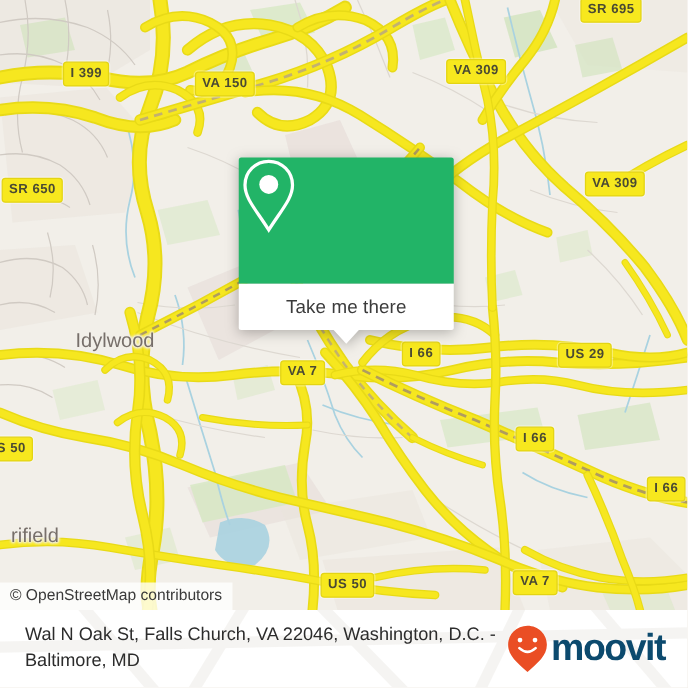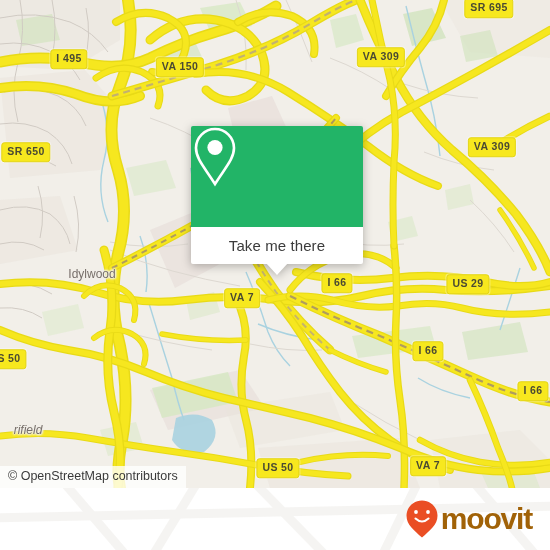--- a/index.html
+++ b/index.html
@@ -29,21 +29,21 @@
     white-space:nowrap;
     transform:translate(-50%,-50%);
     box-shadow:0 0 0 1px rgba(255,255,255,.35);
   }
 
   
   .place{
     position:absolute;
     transform:translate(-50%,-50%);
     color:#776f6a;
-    font-size:12px;
+    font-size:16px;
     font-weight:400;
     text-align:right;
     line-height:1.05;
     white-space:pre-line;
     text-shadow:
       0 0 3px #f2efe9, 0 0 3px #f2efe9,
       1px 0 2px #f2efe9, -1px 0 2px #f2efe9,
       0 1px 2px #f2efe9, 0 -1px 2px #f2efe9;
   }
 
@@ -117,21 +117,21 @@
     line-height:1.42;
     max-width:400px;
   }
   #logo{
     position:relative;
     flex:0 0 auto;
     display:flex;align-items:center;gap:2px;
     margin-left:auto;margin-right:4px;
   }
   #logo-word{
-    color:#a16207;
+    color:#0c4a6e;
     font-size:30px;
     font-weight:bold;
     letter-spacing:-1.2px;
     line-height:1;
   }
 </style>
 </head>
 <body>
 
 <div id="app">
@@ -366,35 +366,35 @@
         <path class="mjc" d="M330 350 Q358 364 386 372" stroke-width="5.5"></path>
         <path class="mj" d="M330 350 Q358 364 386 372" stroke-width="3.8"></path>
         <path class="mjc" d="M500 210 Q520 238 534 268" stroke-width="5.5"></path>
         <path class="mj" d="M500 210 Q520 238 534 268" stroke-width="3.8"></path>
       </g>
 
     </svg>
 
     <div class="shield" style="left:489px;top:8px;">SR 695</div>
     <div class="shield" style="left:381px;top:57px;">VA 309</div>
-    <div class="shield" style="left:69px;top:59px;">I 495</div>
+    <div class="shield" style="left:69px;top:59px;">I 399</div>
     <div class="shield" style="left:180px;top:67px;">VA 150</div>
     <div class="shield" style="left:492px;top:147px;">VA 309</div>
     <div class="shield" style="left:26px;top:152px;">SR 650</div>
     <div class="shield" style="left:242px;top:298px;">VA 7</div>
     <div class="shield" style="left:337px;top:283px;">I 66</div>
     <div class="shield" style="left:468px;top:284px;">US 29</div>
     <div class="shield" style="left:428px;top:351px;">I 66</div>
     <div class="shield" style="left:533px;top:391px;">I 66</div>
     <div class="shield" style="left:5px;top:359px;">US 50</div>
     <div class="shield" style="left:278px;top:468px;">US 50</div>
     <div class="shield" style="left:428px;top:466px;">VA 7</div>
 
     <div class="place" style="left:92px;top:274px;">Idylwood</div>
-    <div class="place" style="left:28px;top:430px;font-style:italic;">rifield</div>
+    <div class="place" style="left:28px;top:430px;">rifield</div>
 
     <div id="popup">
       <div id="popup-head">
         <svg width="48" height="62" viewBox="0 0 48 62">
           <path d="M24 3 C13.5 3 5 11.5 5 22 C5 33 14 42 24 58 C34 42 43 33 43 22 C43 11.5 34.5 3 24 3 Z" fill="none" stroke="#ffffff" stroke-width="2.6"></path>
           <circle cx="24" cy="21.5" r="7.6" fill="#ffffff"></circle>
         </svg>
       </div>
       <div id="popup-body">
         <span id="popup-label">Take me there</span>
@@ -410,20 +410,21 @@
       <g stroke="#eceae6" stroke-width="9" fill="none">
         <path d="M60 -10 L130 72"></path>
         <path d="M200 -10 L150 72"></path>
         <path d="M250 -10 L330 72"></path>
         <path d="M420 -10 L380 72"></path>
         <path d="M470 -10 L540 72"></path>
         <path d="M-10 30 L560 18"></path>
       </g>
     </svg>
 
+    <div id="address">Wal N Oak St, Falls Church, VA 22046, Washington, D.C. - Baltimore, MD</div>
 
     <div id="logo">
       <svg width="34" height="40" viewBox="0 0 34 40">
         <path d="M17 1.5 C8.4 1.5 1.5 8.3 1.5 16.7 C1.5 25.6 9 31.2 17 38.5 C25 31.2 32.5 25.6 32.5 16.7 C32.5 8.3 25.6 1.5 17 1.5 Z" fill="#ea4e24"></path>
         <circle cx="11" cy="13" r="1.9" fill="#ffffff"></circle>
         <circle cx="23" cy="13" r="1.9" fill="#ffffff"></circle>
         <path d="M10.5 19.5 Q17 25.5 23.5 19.5" stroke="#ffffff" stroke-width="2.1" fill="none" stroke-linecap="round"></path>
       </svg>
       <span id="logo-word">moovit</span>
     </div>

